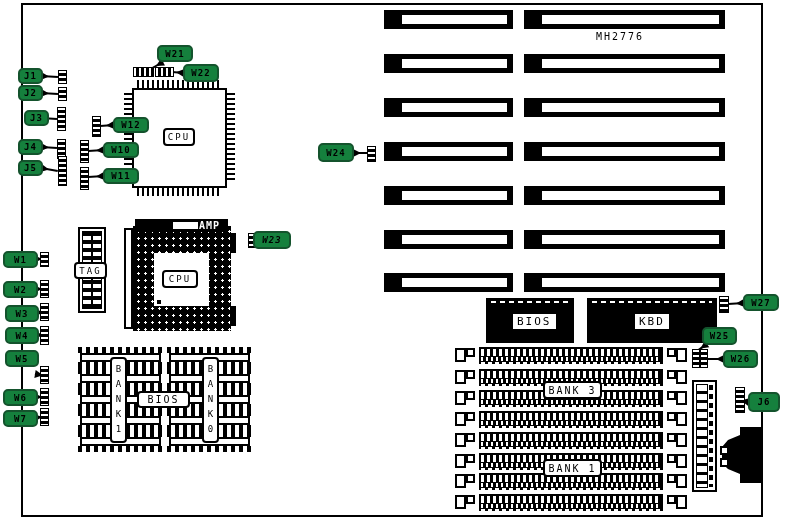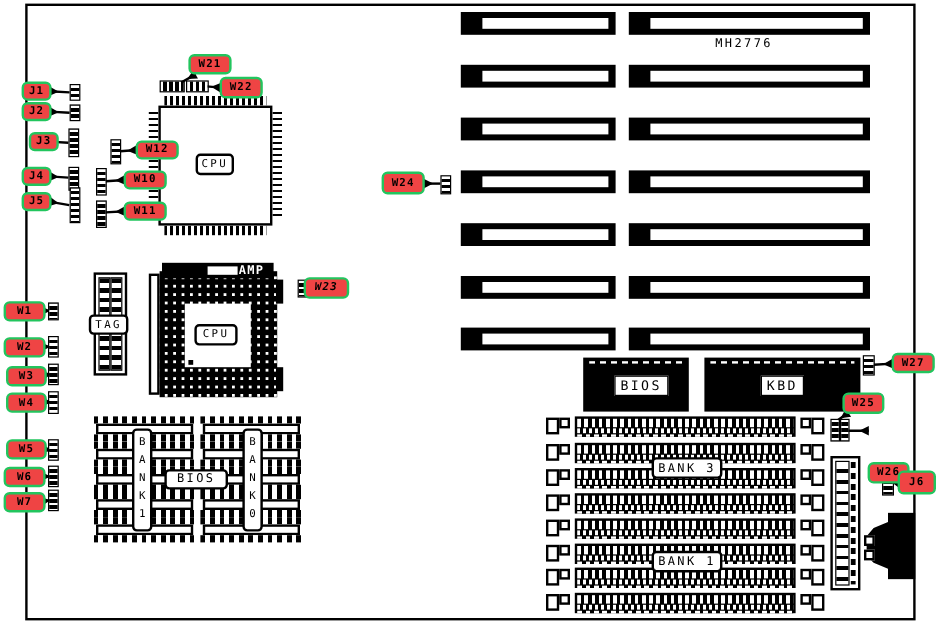--- a/index.html
+++ b/index.html
@@ -4,21 +4,21 @@
 <style>
   html,body{margin:0;padding:0;background:#fff;}
   #canvas{position:relative;width:786px;height:520px;background:#fff;overflow:hidden;
           font-family:"DejaVu Sans Mono","Liberation Mono",monospace;color:#000;text-align:right;}
   .abs{position:absolute;box-sizing:border-box;}
   .outline{border:2px solid #000;z-index:0;}
   .black{background:#000;}
   .whitebox{background:#fff;}
   .marking{font-size:10px;letter-spacing:2px;z-index:1;}
   
-  .callout{background:#ef4444;border:2px solid #22c55e;border-radius:5px;display:flex;align-items:center;
+  .callout{background:#15803d;border:2px solid #14532d;border-radius:5px;display:flex;align-items:center;
            justify-content:center;font-size:9px;font-weight:bold;letter-spacing:1px;z-index:7;}
   .jv{border:1px solid #000;background:repeating-linear-gradient(180deg,#fff 0 2px,#000 2px 5px);z-index:6;}
   .jh{border:1px solid #000;background:repeating-linear-gradient(90deg,#fff 0 2px,#000 2px 5px);z-index:6;}
   .lead{height:2px;background:#000;transform-origin:0 50%;z-index:5;}
   .arr{width:0;height:0;border-left:8px solid #000;border-top:4px solid transparent;
        border-bottom:4px solid transparent;transform-origin:0 50%;z-index:5;}
   
   .chip-label{background:#fff;border:2px solid #000;border-radius:4px;display:flex;align-items:center;
               justify-content:center;font-size:10px;letter-spacing:2px;z-index:6;white-space:pre;}
   .vlabel{writing-mode:vertical-lr;text-orientation:upright;letter-spacing:5px;font-size:9px;
@@ -163,21 +163,21 @@
     <div class="abs arr" style="left: 35px; top: 309px; transform: rotate(-0.165149rad);"></div>
     <div class="abs jv" style="left: 40px; top: 303px; width: 9px; height: 18px;"></div>
     <div class="abs callout" style="left: 5px; top: 305px; width: 34px; height: 17px;">W3</div>
     <div class="abs lead" style="left: 35px; top: 334px; width: 6px; transform: rotate(0rad);"></div>
     <div class="abs arr" style="left: 35px; top: 331px; transform: rotate(0rad);"></div>
     <div class="abs jv" style="left: 40px; top: 326px; width: 9px; height: 19px;"></div>
     <div class="abs callout" style="left: 5px; top: 327px; width: 34px; height: 17px;">W4</div>
     <div class="abs lead" style="left: 35px; top: 373px; width: 6.08276px; transform: rotate(0.165149rad);"></div>
     <div class="abs arr" style="left: 35px; top: 370px; transform: rotate(0.165149rad);"></div>
     <div class="abs jv" style="left: 40px; top: 366px; width: 9px; height: 18px;"></div>
-    <div class="abs callout" style="left: 5px; top: 366px; width: 34px; height: 17px;">W5</div>
+    <div class="abs callout" style="left: 5px; top: 350px; width: 34px; height: 17px;">W5</div>
     <div class="abs lead" style="left: 34px; top: 396px; width: 7px; transform: rotate(0rad);"></div>
     <div class="abs arr" style="left: 34px; top: 393px; transform: rotate(0rad);"></div>
     <div class="abs jv" style="left: 40px; top: 388px; width: 9px; height: 18px;"></div>
     <div class="abs callout" style="left: 3px; top: 389px; width: 35px; height: 17px;">W6</div>
     <div class="abs lead" style="left: 34px; top: 417px; width: 7.07107px; transform: rotate(-0.141897rad);"></div>
     <div class="abs arr" style="left: 34px; top: 414px; transform: rotate(-0.141897rad);"></div>
     <div class="abs jv" style="left: 40px; top: 408px; width: 9px; height: 18px;"></div>
     <div class="abs callout" style="left: 3px; top: 410px; width: 35px; height: 17px;">W7</div>
     <div class="abs lead" style="left: 104px; top: 149px; width: 16.0312px; transform: rotate(3.07917rad);"></div>
     <div class="abs arr" style="left: 104px; top: 146px; transform: rotate(3.07917rad);"></div>
@@ -207,21 +207,21 @@
     <div class="abs arr" style="left: 353px; top: 149px; transform: rotate(0rad);"></div>
     <div class="abs jv" style="left: 367px; top: 146px; width: 9px; height: 16px;"></div>
     <div class="abs callout" style="left: 318px; top: 143px; width: 36px; height: 19px;">W24</div>
     <div class="abs lead" style="left: 707px; top: 343px; width: 12.2066px; transform: rotate(2.53087rad);"></div>
     <div class="abs arr" style="left: 707px; top: 340px; transform: rotate(2.53087rad);"></div>
     <div class="abs jv" style="left: 692px; top: 349px; width: 8px; height: 19px;"></div>
     <div class="abs callout" style="left: 702px; top: 327px; width: 35px; height: 18px;">W25</div>
     <div class="abs lead" style="left: 724px; top: 358px; width: 17px; transform: rotate(3.14159rad);"></div>
     <div class="abs arr" style="left: 724px; top: 355px; transform: rotate(3.14159rad);"></div>
     <div class="abs jv" style="left: 700px; top: 349px; width: 8px; height: 19px;"></div>
-    <div class="abs callout" style="left: 723px; top: 350px; width: 35px; height: 18px; margin-top: 35px;">W26</div>
+    <div class="abs callout" style="left: 723px; top: 350px; width: 35px; height: 18px;">W26</div>
     <div class="abs lead" style="left: 744px; top: 302px; width: 16.0312px; transform: rotate(3.07917rad);"></div>
     <div class="abs arr" style="left: 744px; top: 299px; transform: rotate(3.07917rad);"></div>
     <div class="abs jv" style="left: 719px; top: 296px; width: 10px; height: 17px;"></div>
     <div class="abs callout" style="left: 743px; top: 294px; width: 36px; height: 17px;">W27</div>
     <div class="abs lead" style="left: 749px; top: 401px; width: 5.09902px; transform: rotate(-2.9442rad);"></div>
     <div class="abs arr" style="left: 749px; top: 398px; transform: rotate(-2.9442rad);"></div>
     <div class="abs jv" style="left: 735px; top: 387px; width: 10px; height: 26px;"></div>
     <div class="abs callout" style="left: 748px; top: 392px; width: 32px; height: 20px;">J6</div>
     <div class="abs slot" style="left: 384px; top: 10px; width: 129px; height: 19px;">
       <div class="slot-in"></div>

